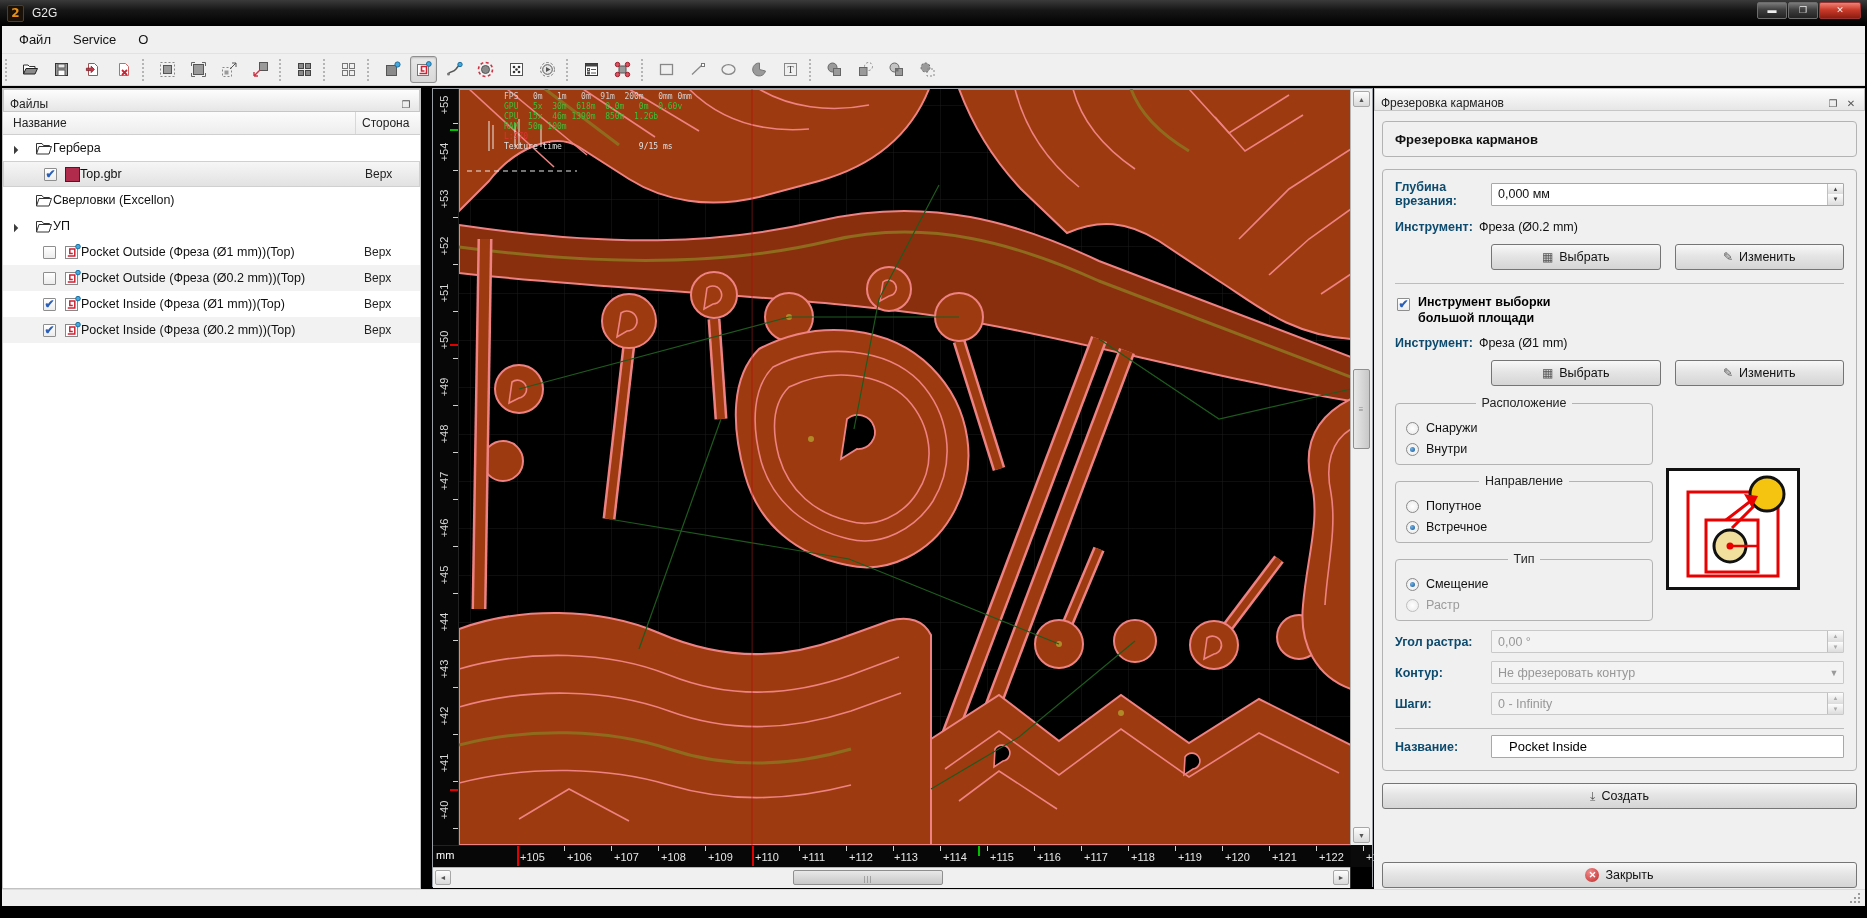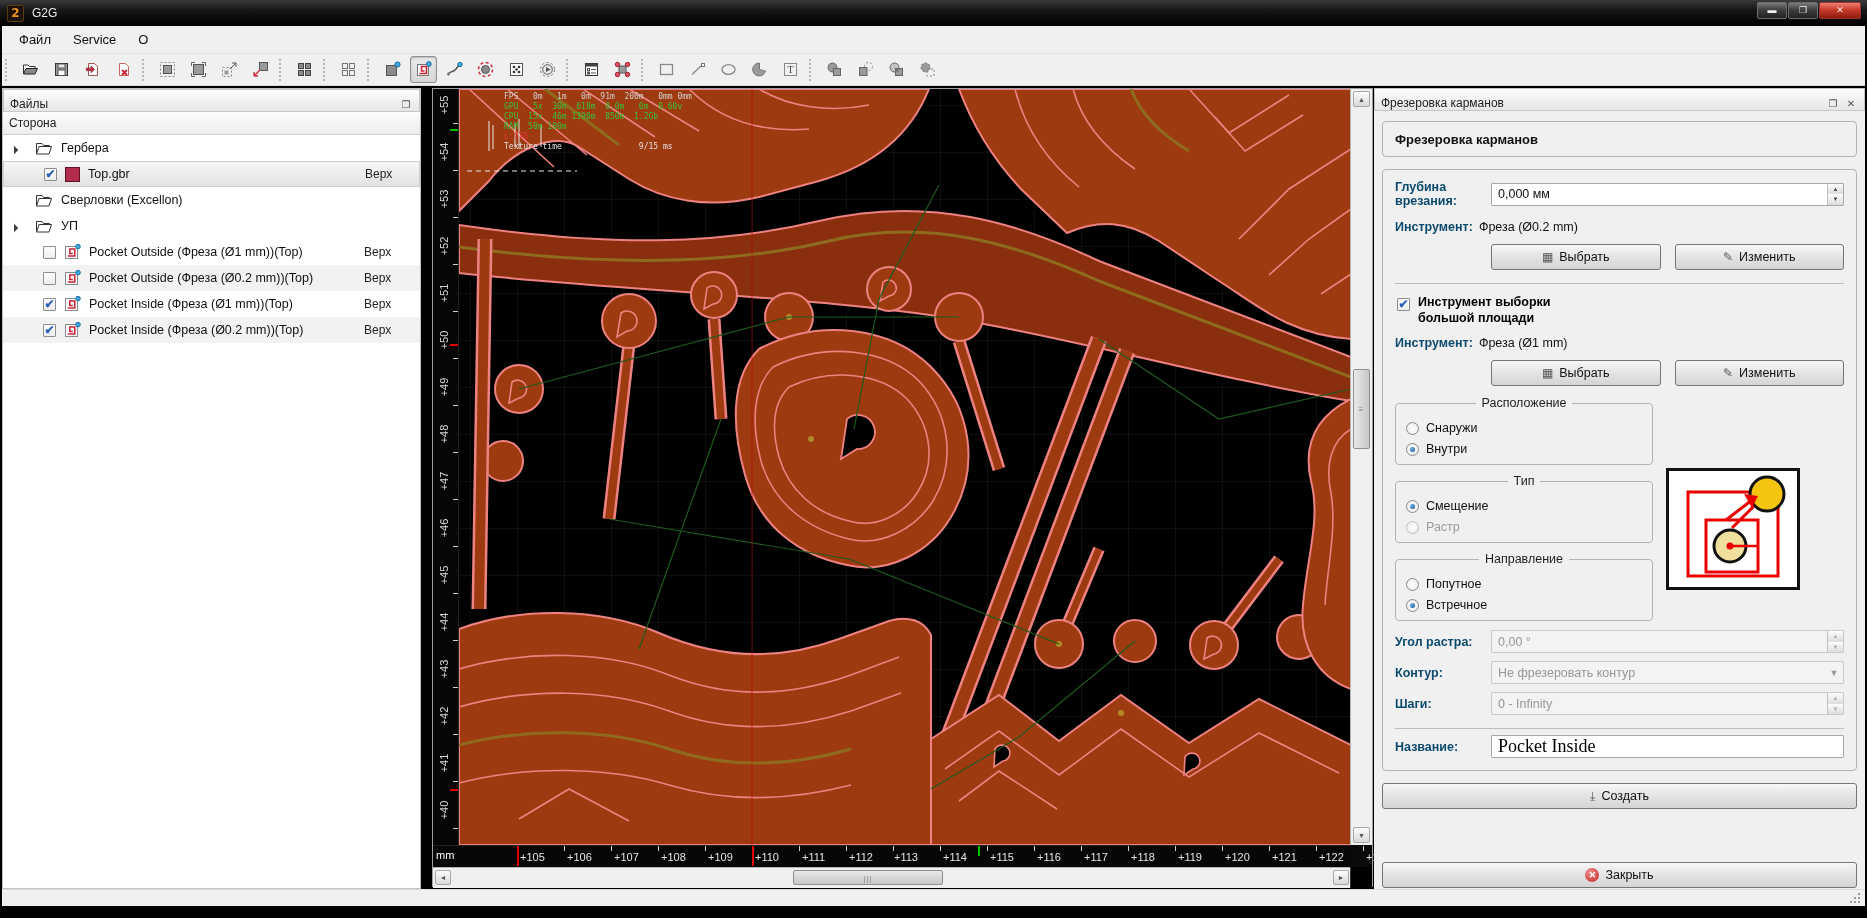--- a/index.html
+++ b/index.html
@@ -38,21 +38,21 @@
   .col-name { flex:1; padding:4px 0 0 10px; border-right:1px solid #d8d8d8; }
   .col-side { width:64px; padding:4px 0 0 6px; }
   .tree { position:relative; font-size:12.5px; color:#111; }
   .trow { position:relative; height:26px; display:flex; align-items:center; }
   .trow.alt { background:#f2f2f2; }
   .trow.selected { background:linear-gradient(#f6f6f6,#e2e2e2); border:1px solid #d0d0d0; }
   .t-arrow { position:absolute; left:8px; width:0; height:0; border-left:5px solid transparent; border-top:5px solid transparent; }
   .t-arrow.open { border-left:6px solid transparent; border-top:6px solid #3c3c3c; transform:translateY(2px) rotate(45deg); }
   .t-cb { width:13px; height:13px; border:1px solid #8e8e8e; background:linear-gradient(#fff,#ececec); border-radius:1px;
     color:#2a5fb8; font-size:12px; line-height:11px; text-align:center; font-weight:bold; }
-  .t-label { margin-left:8px; white-space:nowrap; overflow:hidden; flex:1; }
+  .t-label { white-space:nowrap; overflow:hidden; flex:1; }
   .t-side { position:absolute; left:361px; font-size:12px; color:#222; }
   .t-swatch { width:15px; height:15px; background:#b12c4c; border:1px solid #5f1226; margin-left:8px; }
   .t-ico { margin-left:8px; display:block; }
 
   
   .canvas-block { position:absolute; left:432px; top:88px; width:941px; height:799px; border:1px solid #9aa0a6; background:#0a0a0a; }
   .vruler { position:absolute; left:0; top:0; width:26px; height:756px; background:#070707; border-right:1px solid #222; }
   .vlab { position:absolute; left:-1px; width:26px; height:14px; color:#d8d8d8; font-size:11px; text-align:center; transform:rotate(-90deg); }
   .vtick { position:absolute; right:0; width:5px; height:1px; background:#cfcfcf; }
   .vtick.red { background:#e00000; width:8px; height:2px; }
@@ -342,20 +342,21 @@
         </svg>
       </div>
     </div>
 
   <div class="files-panel">
     <div class="panel-caption">
       <span class="cap-title">Файлы</span>
       <span class="cap-ico">❐</span>
     </div>
     <div class="cols-header">
+      <span class="col-name">Название</span>
       <span class="col-side">Сторона</span>
     </div>
     <div class="tree" id="tree">
         <div class="trow">
           <div class="t-arrow open"></div>
           <div style="width:24px;flex:none;"></div>
           <svg class="t-ico" width="18" height="15" viewBox="0 0 18 15">
             <path d="M1.5,13 V2.5 H7 l1.5,2 H14.5 V5.5" fill="#fff" stroke="#333"></path>
             <path d="M1.5,13 L4,5.5 H16.5 L14,13 Z" fill="#fff" stroke="#333"></path>
           </svg>
@@ -743,40 +744,40 @@
               <div class="radio"></div>
               <span>Снаружи</span>
             </div>
             <div class="radio-row">
               <div class="radio sel"></div>
               <span>Внутри</span>
             </div>
           </fieldset>
 
           <fieldset class="optgroup">
+            <legend>Направление</legend>
+            <div class="radio-row">
+              <div class="radio"></div>
+              <span>Попутное</span>
+            </div>
+            <div class="radio-row">
+              <div class="radio sel"></div>
+              <span>Встречное</span>
+            </div>
+          </fieldset>
+
+          <fieldset class="optgroup">
             <legend>Тип</legend>
             <div class="radio-row">
               <div class="radio sel"></div>
               <span>Смещение</span>
             </div>
             <div class="radio-row dis">
               <div class="radio dis"></div>
               <span>Растр</span>
-            </div>
-          </fieldset>
-
-          <fieldset class="optgroup">
-            <legend>Направление</legend>
-            <div class="radio-row">
-              <div class="radio"></div>
-              <span>Попутное</span>
-            </div>
-            <div class="radio-row">
-              <div class="radio sel"></div>
-              <span>Встречное</span>
             </div>
           </fieldset>
 
           <svg class="illus" width="134" height="122" viewBox="0 0 134 122">
             <rect x="1.5" y="1.5" width="131" height="119" fill="#fff" stroke="#111" stroke-width="3"></rect>
             <rect x="22" y="24" width="90" height="84" fill="none" stroke="#e90000" stroke-width="3"></rect>
             <rect x="40" y="52" width="52" height="52" fill="none" stroke="#e90000" stroke-width="3"></rect>
             <circle cx="101" cy="26" r="17" fill="#f5c411" stroke="#111" stroke-width="3"></circle>
             <path d="M60,52 L86,32 M66,60 L88,38" stroke="#e90000" stroke-width="3"></path>
             <path d="M92,28 L78,26 L86,40 Z" fill="#e90000"></path>
@@ -813,21 +814,21 @@
                 <div>▲</div>
                 <div>▼</div>
               </div>
           </div>
         </div>
 
         <hr class="sep">
 
         <div class="frow" style="margin-top:6px;">
           <div class="flabel">Название:</div>
-          <input class="spin" style="padding-left: 6px; font-size: 18px; font-family: Liberation Serif, serif;" value="Pocket Inside">
+          <input class="spin" style="padding-left: 17px; font-size: 13px; font-family: Liberation Sans, sans-serif;" value="Pocket Inside">
         </div>
       </div>
 
       <div class="create-btn-row">
         <button class="wbtn" style="width:100%;">
           <span class="bico">⤓</span>
           <span>Создать</span>
         </button>
       </div>
 

